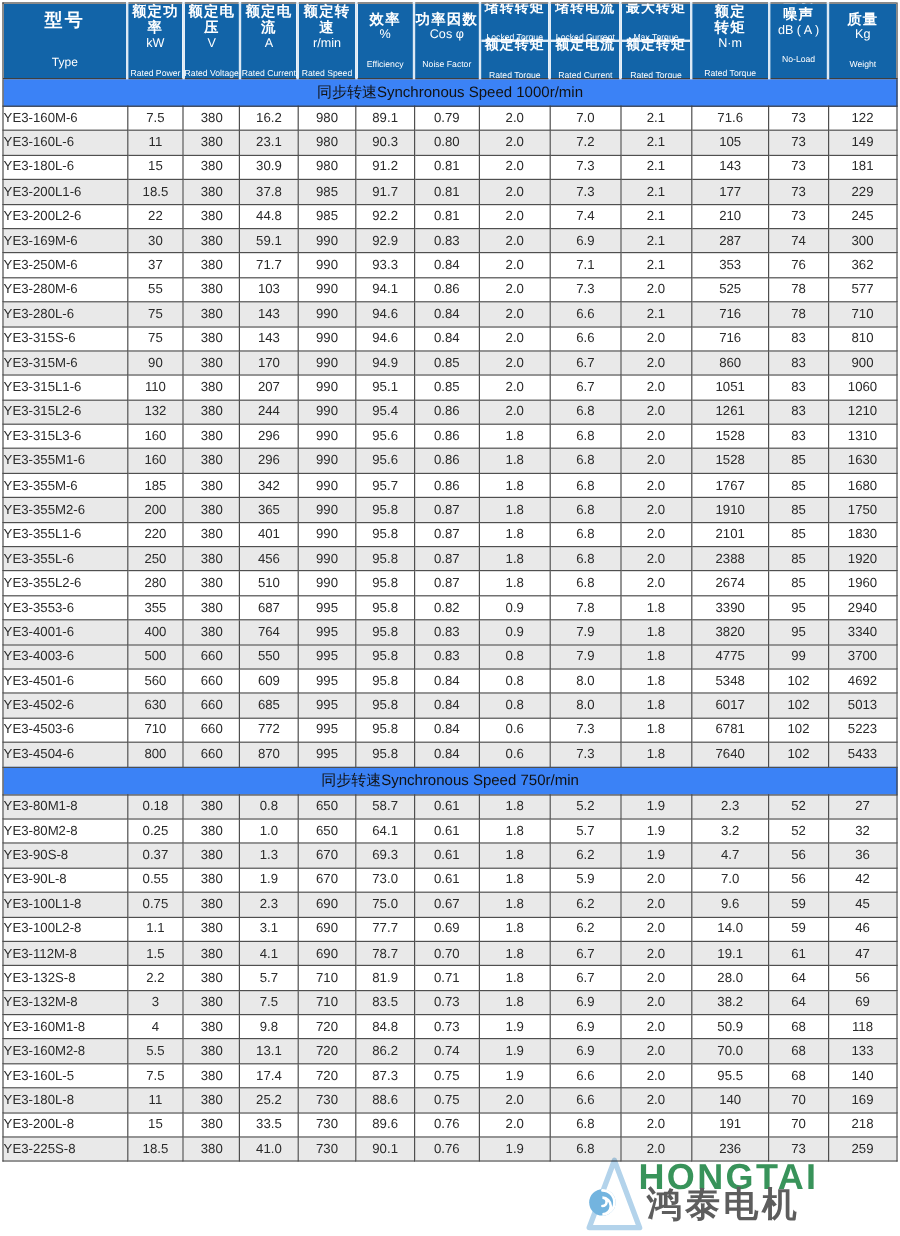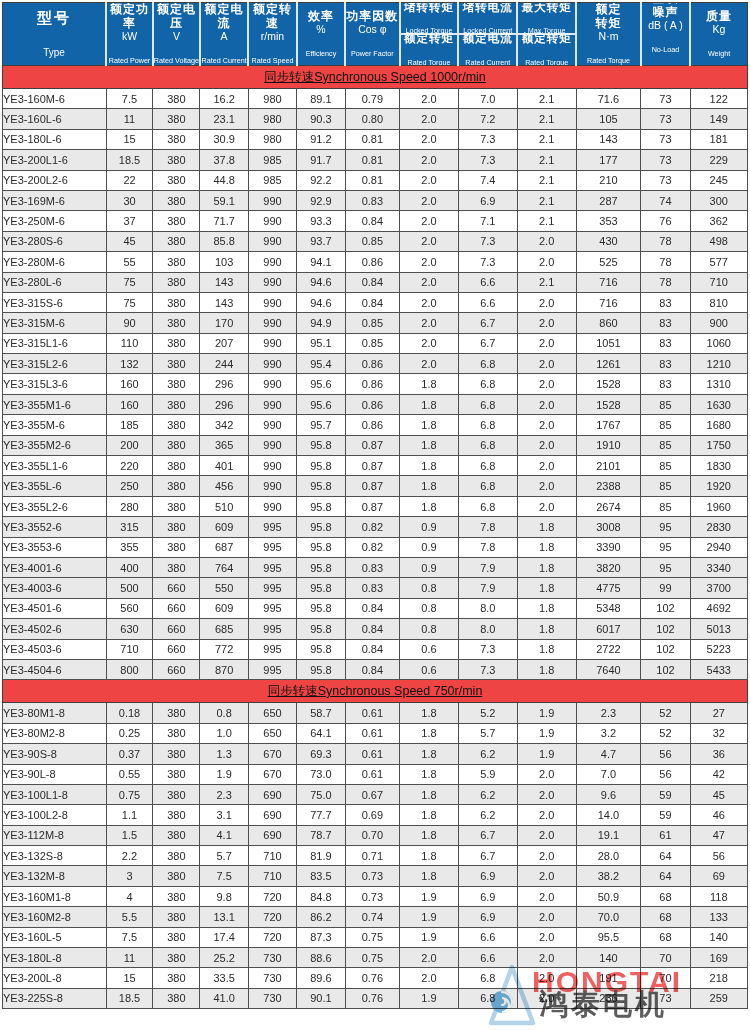--- a/index.html
+++ b/index.html
@@ -28,42 +28,42 @@
   .h-zh{font-size:12px;font-weight:bold;letter-spacing:1px;}
   .h-unit{font-size:10.5px;margin-top:1px;}
   .h-en{font-size:7.2px;margin-top:14px;white-space:nowrap;}
   th.hsplit{vertical-align:top;}
   .half{height:30px;display:flex;flex-direction:column;justify-content:center;align-items:center;line-height:1.1;}
   .half.bot{border-top:2px solid #dce9f5;height:29px;}
   .h-zh2{font-size:11.5px;font-weight:bold;letter-spacing:1px;}
   
   tr.srow{height:23px;}
   td.section{
-    background:#ef4444;text-align:center;font-size:12.5px;color:#111;
-    border:1px solid #3f3f3f;padding:0;text-decoration:underline;
+    background:#3b82f6;text-align:center;font-size:12.5px;color:#111;
+    border:1px solid #3f3f3f;padding:0;
   }
   
   tr.drow{height:20.4px;}
   tr.drow.w td{background:#ffffff;}
   tr.drow.g td{background:#e9e9e9;}
   tr.drow td{
     border:1px solid #4f4f4f;padding:0;font-size:11px;color:#2a2a2a;
     overflow:hidden;white-space:nowrap;
   }
   td.model{text-align:left;padding-left:9px;margin-top:12px;}
   td.num{text-align:center;}
   
   .watermark{
     position:absolute;left:486px;top:942px;width:262px;height:88px;
     pointer-events:none;mix-blend-mode:multiply;opacity:.85;z-index:5;
   }
   .wm-logo{position:absolute;left:2px;top:22px;width:48px;height:62px;}
   .wm-en{
     position:absolute;left:46px;top:25px;font-size:30px;font-weight:bold;
-    color:#ef4444;letter-spacing:2px;line-height:1;white-space:nowrap;
+    color:#15803d;letter-spacing:2px;line-height:1;white-space:nowrap;
   }
   .wm-zh{
     position:absolute;left:53px;top:48px;font-size:29px;font-weight:bold;
     color:#404040;letter-spacing:3px;line-height:1;white-space:nowrap;
   }
 </style>
 </head>
 <body>
 
 <div class="page">
@@ -123,21 +123,21 @@
             <div class="hwrap">
               <div class="h-zh">效率</div>
               <div class="h-unit">%</div>
               <div class="h-en">Efficiency</div>
             </div>
           </th>
           <th class="hcol">
             <div class="hwrap">
               <div class="h-zh">功率因数</div>
               <div class="h-unit">Cos φ</div>
-              <div class="h-en">Power Factor</div>
+              <div class="h-en">Noise Factor</div>
             </div>
           </th>
           <th class="hcol hsplit">
             <div class="half top">
               <div class="h-zh2">堵转转矩</div>
               <div class="h-en">Locked Torque</div>
             </div>
             <div class="half bot">
               <div class="h-zh2">额定转矩</div>
               <div class="h-en">Rated Torque</div>
@@ -291,35 +291,20 @@
           <td class="num">990</td>
           <td class="num">93.3</td>
           <td class="num">0.84</td>
           <td class="num">2.0</td>
           <td class="num">7.1</td>
           <td class="num">2.1</td>
           <td class="num">353</td>
           <td class="num">76</td>
           <td class="num">362</td>
         </tr>
-        <tr class="drow g">
-          <td class="model">YE3-280S-6</td>
-          <td class="num">45</td>
-          <td class="num">380</td>
-          <td class="num">85.8</td>
-          <td class="num">990</td>
-          <td class="num">93.7</td>
-          <td class="num">0.85</td>
-          <td class="num">2.0</td>
-          <td class="num">7.3</td>
-          <td class="num">2.0</td>
-          <td class="num">430</td>
-          <td class="num">78</td>
-          <td class="num">498</td>
-        </tr>
         <tr class="drow w">
           <td class="model">YE3-280M-6</td>
           <td class="num">55</td>
           <td class="num">380</td>
           <td class="num">103</td>
           <td class="num">990</td>
           <td class="num">94.1</td>
           <td class="num">0.86</td>
           <td class="num">2.0</td>
           <td class="num">7.3</td>
@@ -501,35 +486,20 @@
           <td class="num">990</td>
           <td class="num">95.8</td>
           <td class="num">0.87</td>
           <td class="num">1.8</td>
           <td class="num">6.8</td>
           <td class="num">2.0</td>
           <td class="num">2674</td>
           <td class="num">85</td>
           <td class="num">1960</td>
         </tr>
-        <tr class="drow g">
-          <td class="model">YE3-3552-6</td>
-          <td class="num">315</td>
-          <td class="num">380</td>
-          <td class="num">609</td>
-          <td class="num">995</td>
-          <td class="num">95.8</td>
-          <td class="num">0.82</td>
-          <td class="num">0.9</td>
-          <td class="num">7.8</td>
-          <td class="num">1.8</td>
-          <td class="num">3008</td>
-          <td class="num">95</td>
-          <td class="num">2830</td>
-        </tr>
         <tr class="drow w">
           <td class="model">YE3-3553-6</td>
           <td class="num">355</td>
           <td class="num">380</td>
           <td class="num">687</td>
           <td class="num">995</td>
           <td class="num">95.8</td>
           <td class="num">0.82</td>
           <td class="num">0.9</td>
           <td class="num">7.8</td>
@@ -602,21 +572,21 @@
           <td class="model">YE3-4503-6</td>
           <td class="num">710</td>
           <td class="num">660</td>
           <td class="num">772</td>
           <td class="num">995</td>
           <td class="num">95.8</td>
           <td class="num">0.84</td>
           <td class="num">0.6</td>
           <td class="num">7.3</td>
           <td class="num">1.8</td>
-          <td class="num">2722</td>
+          <td class="num">6781</td>
           <td class="num">102</td>
           <td class="num">5223</td>
         </tr>
         <tr class="drow g">
           <td class="model">YE3-4504-6</td>
           <td class="num">800</td>
           <td class="num">660</td>
           <td class="num">870</td>
           <td class="num">995</td>
           <td class="num">95.8</td>

